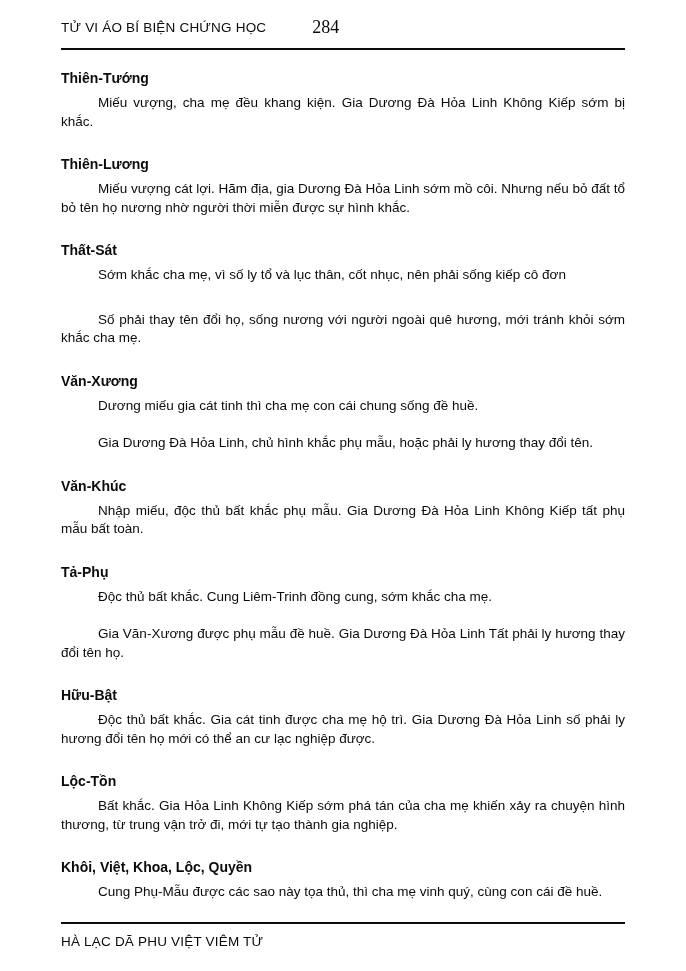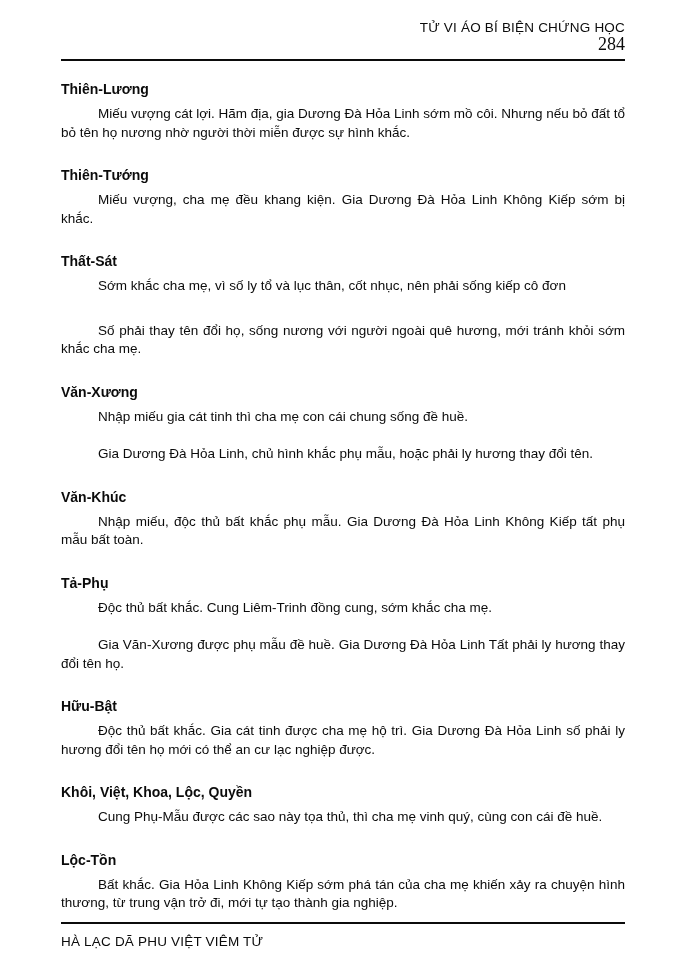--- a/index.html
+++ b/index.html
@@ -13,26 +13,25 @@
     overflow: hidden;
   }
   .page {
     position: absolute;
     inset: 0;
     padding: 0 61px;
   }
   
   .page-header {
     padding-top: 19px;
-    padding-bottom: 6px;
+    padding-bottom: 12px;
     border-bottom: 2px solid #0b0b0b;
     display: flex;
     justify-content: flex-start;
     align-items: flex-end;
-    flex-direction: column;
   }
   .header-title {
     font-size: 13.5px;
     line-height: 17px;
     letter-spacing: 0.2px;
   }
   .page-number {
     font-family: "Liberation Serif", serif;
     font-size: 18px;
     line-height: 17px;
@@ -75,68 +74,68 @@
 <div class="page">
 
   <header class="page-header">
     <span class="header-title">TỬ VI ÁO BÍ BIỆN CHỨNG HỌC</span>
     <span class="page-number">284</span>
   </header>
 
   <main class="page-body">
 
     <section class="entry">
-      <h2 class="entry-heading">Thiên-Lương</h2>
-      <p class="entry-para">Miếu vượng cát lợi. Hãm địa, gia Dương Đà Hỏa Linh sớm mồ côi. Nhưng nếu bỏ đất tổ bỏ tên họ nương nhờ người thời miễn được sự hình khắc.</p>
+      <h2 class="entry-heading">Thiên-Tướng</h2>
+      <p class="entry-para">Miếu vượng, cha mẹ đều khang kiện. Gia Dương Đà Hỏa Linh Không Kiếp sớm bị khắc.</p>
     </section>
 
     <section class="entry">
-      <h2 class="entry-heading">Thiên-Tướng</h2>
-      <p class="entry-para">Miếu vượng, cha mẹ đều khang kiện. Gia Dương Đà Hỏa Linh Không Kiếp sớm bị khắc.</p>
+      <h2 class="entry-heading">Thiên-Lương</h2>
+      <p class="entry-para">Miếu vượng cát lợi. Hãm địa, gia Dương Đà Hỏa Linh sớm mồ côi. Nhưng nếu bỏ đất tổ bỏ tên họ nương nhờ người thời miễn được sự hình khắc.</p>
     </section>
 
     <section class="entry">
       <h2 class="entry-heading">Thất-Sát</h2>
       <p class="entry-para">Sớm khắc cha mẹ, vì số ly tổ và lục thân, cốt nhục, nên phải sống kiếp cô đơn</p>
     </section>
 
     <section class="entry">
       <p class="entry-para">Số phải thay tên đổi họ, sống nương với người ngoài quê hương, mới tránh khỏi sớm khắc cha mẹ.</p>
     </section>
 
     <section class="entry">
       <h2 class="entry-heading">Văn-Xương</h2>
-      <p class="entry-para">Nhập miếu gia cát tinh thì cha mẹ con cái chung sống đề huề.</p>
+      <p class="entry-para">Dương miếu gia cát tinh thì cha mẹ con cái chung sống đề huề.</p>
       <p class="entry-para">Gia Dương Đà Hỏa Linh, chủ hình khắc phụ mẫu, hoặc phải ly hương thay đổi tên.</p>
     </section>
 
     <section class="entry">
       <h2 class="entry-heading">Văn-Khúc</h2>
       <p class="entry-para">Nhập miếu, độc thủ bất khắc phụ mẫu. Gia Dương Đà Hỏa Linh Không Kiếp tất phụ mẫu bất toàn.</p>
     </section>
 
     <section class="entry">
       <h2 class="entry-heading">Tả-Phụ</h2>
       <p class="entry-para">Độc thủ bất khắc. Cung Liêm-Trinh đồng cung, sớm khắc cha mẹ.</p>
       <p class="entry-para">Gia Văn-Xương được phụ mẫu đề huề. Gia Dương Đà Hỏa Linh Tất phải ly hương thay đổi tên họ.</p>
     </section>
 
     <section class="entry">
       <h2 class="entry-heading">Hữu-Bật</h2>
       <p class="entry-para">Độc thủ bất khắc. Gia cát tinh được cha mẹ hộ trì. Gia Dương Đà Hỏa Linh số phải ly hương đổi tên họ mới có thể an cư lạc nghiệp được.</p>
     </section>
 
     <section class="entry">
-      <h2 class="entry-heading">Khôi, Việt, Khoa, Lộc, Quyền</h2>
-      <p class="entry-para">Cung Phụ-Mẫu được các sao này tọa thủ, thì cha mẹ vinh quý, cùng con cái đề huề.</p>
+      <h2 class="entry-heading">Lộc-Tồn</h2>
+      <p class="entry-para">Bất khắc. Gia Hỏa Linh Không Kiếp sớm phá tán của cha mẹ khiến xảy ra chuyện hình thương, từ trung vận trở đi, mới tự tạo thành gia nghiệp.</p>
     </section>
 
     <section class="entry">
-      <h2 class="entry-heading">Lộc-Tồn</h2>
-      <p class="entry-para">Bất khắc. Gia Hỏa Linh Không Kiếp sớm phá tán của cha mẹ khiến xảy ra chuyện hình thương, từ trung vận trở đi, mới tự tạo thành gia nghiệp.</p>
+      <h2 class="entry-heading">Khôi, Việt, Khoa, Lộc, Quyền</h2>
+      <p class="entry-para">Cung Phụ-Mẫu được các sao này tọa thủ, thì cha mẹ vinh quý, cùng con cái đề huề.</p>
     </section>
 
   </main>
 
   <footer class="page-footer">
     <span class="footer-text">HÀ LẠC DÃ PHU VIỆT VIÊM TỬ</span>
   </footer>
 
 </div>
 

